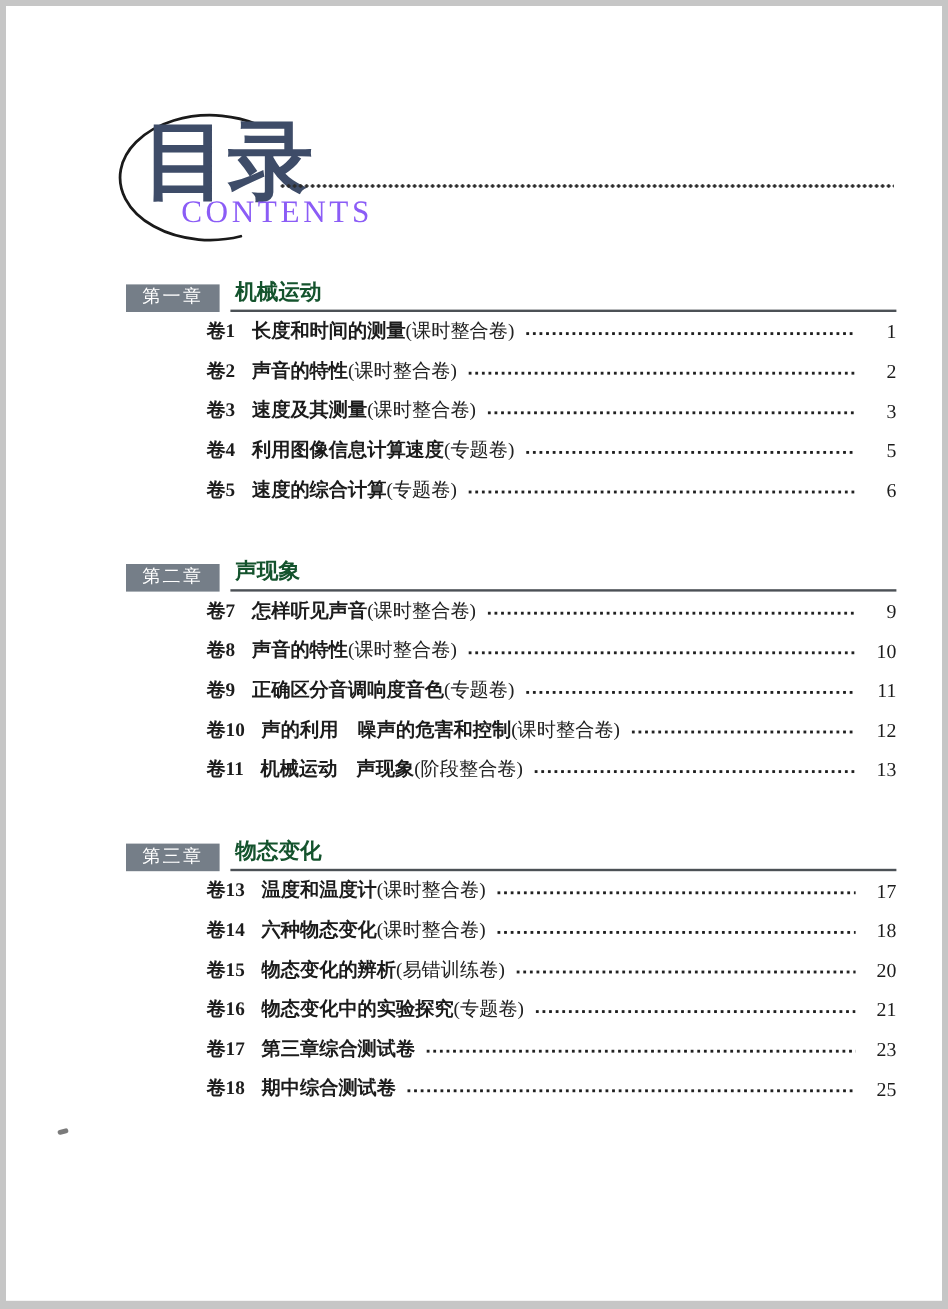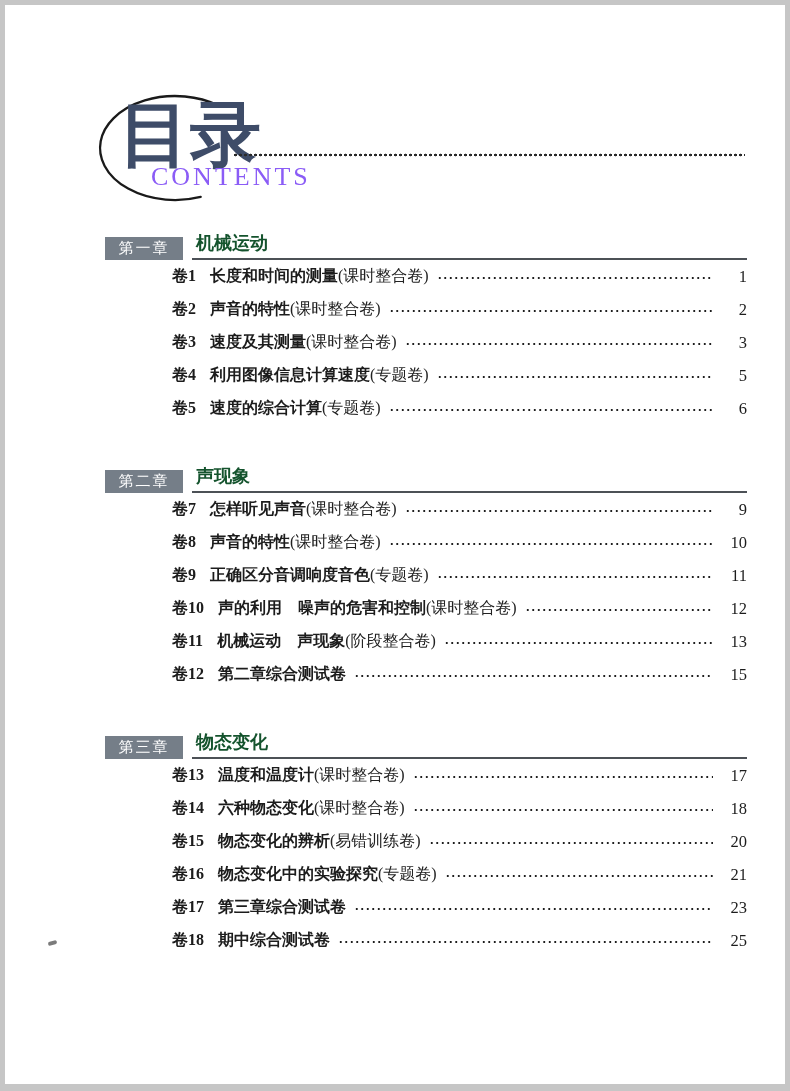--- a/index.html
+++ b/index.html
@@ -153,26 +153,20 @@
     <span class="pg">12</span>
   </div>
 
   <div class="item">
     <span class="vol">卷11</span>
     <span class="ttl"><span class="main-t">机械运动　声现象</span><span class="sub-t">(阶段整合卷)</span></span>
     <span class="leader"></span>
     <span class="pg">13</span>
   </div>
 
-  <div class="item">
-    <span class="vol">卷12</span>
-    <span class="ttl"><span class="main-t">第二章综合测试卷</span><span class="sub-t"></span></span>
-    <span class="leader"></span>
-    <span class="pg">15</span>
-  </div>
 </div>
   </section>
 
   <section class="chapter">
     <div class="ch-head">
       <span class="badge">第三章</span>
       <span class="ch-rest"><span class="ch-title">物态变化</span></span>
     </div>
     <div class="items">
   <div class="item">

